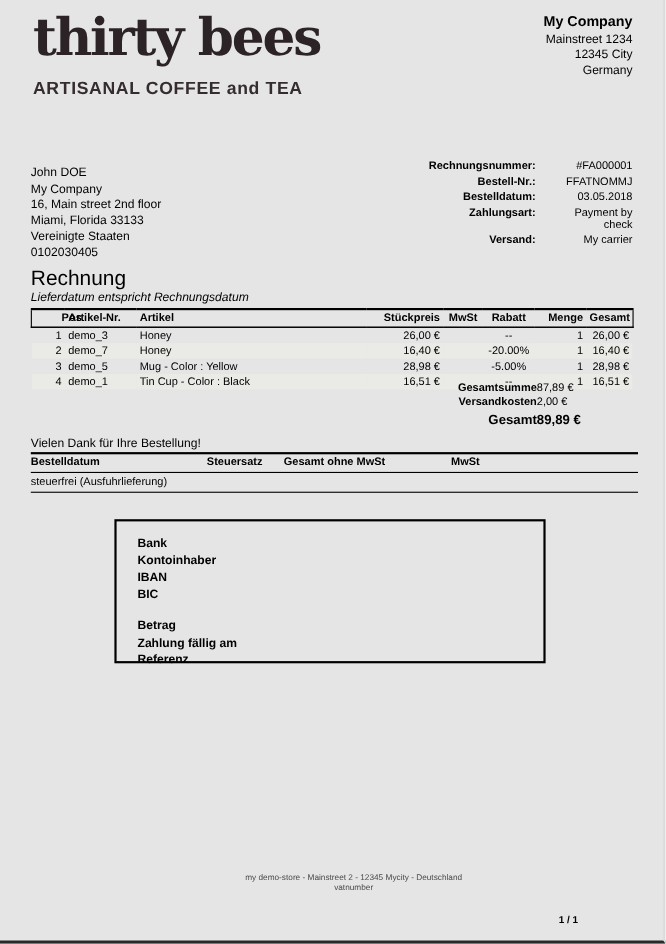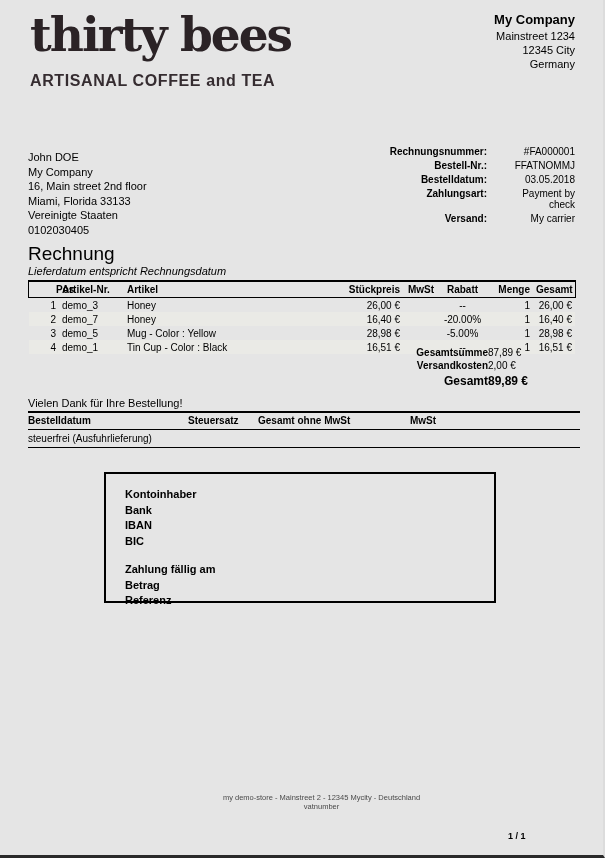--- a/index.html
+++ b/index.html
@@ -218,27 +218,27 @@
     </div>
     <div class="tax-row">
       <span>steuerfrei (Ausfuhrlieferung)</span>
       <span></span>
       <span></span>
       <span></span>
     </div>
   </div>
 
   <div class="bank-box">
+    <div class="bank-line">Bank</div>
     <div class="bank-line">Kontoinhaber</div>
-    <div class="bank-line">Bank</div>
     <div class="bank-line">IBAN</div>
     <div class="bank-line">BIC</div>
     <div class="bank-gap"></div>
+    <div class="bank-line">Betrag</div>
     <div class="bank-line">Zahlung fällig am</div>
-    <div class="bank-line">Betrag</div>
     <div class="bank-line">Referenz</div>
   </div>
 
   <div class="footer-block">
     <div class="footer-line">my demo-store - Mainstreet 2 - 12345 Mycity - Deutschland</div>
     <div class="footer-line">vatnumber</div>
   </div>
 
   <div class="page-number">1 / 1</div>
 

